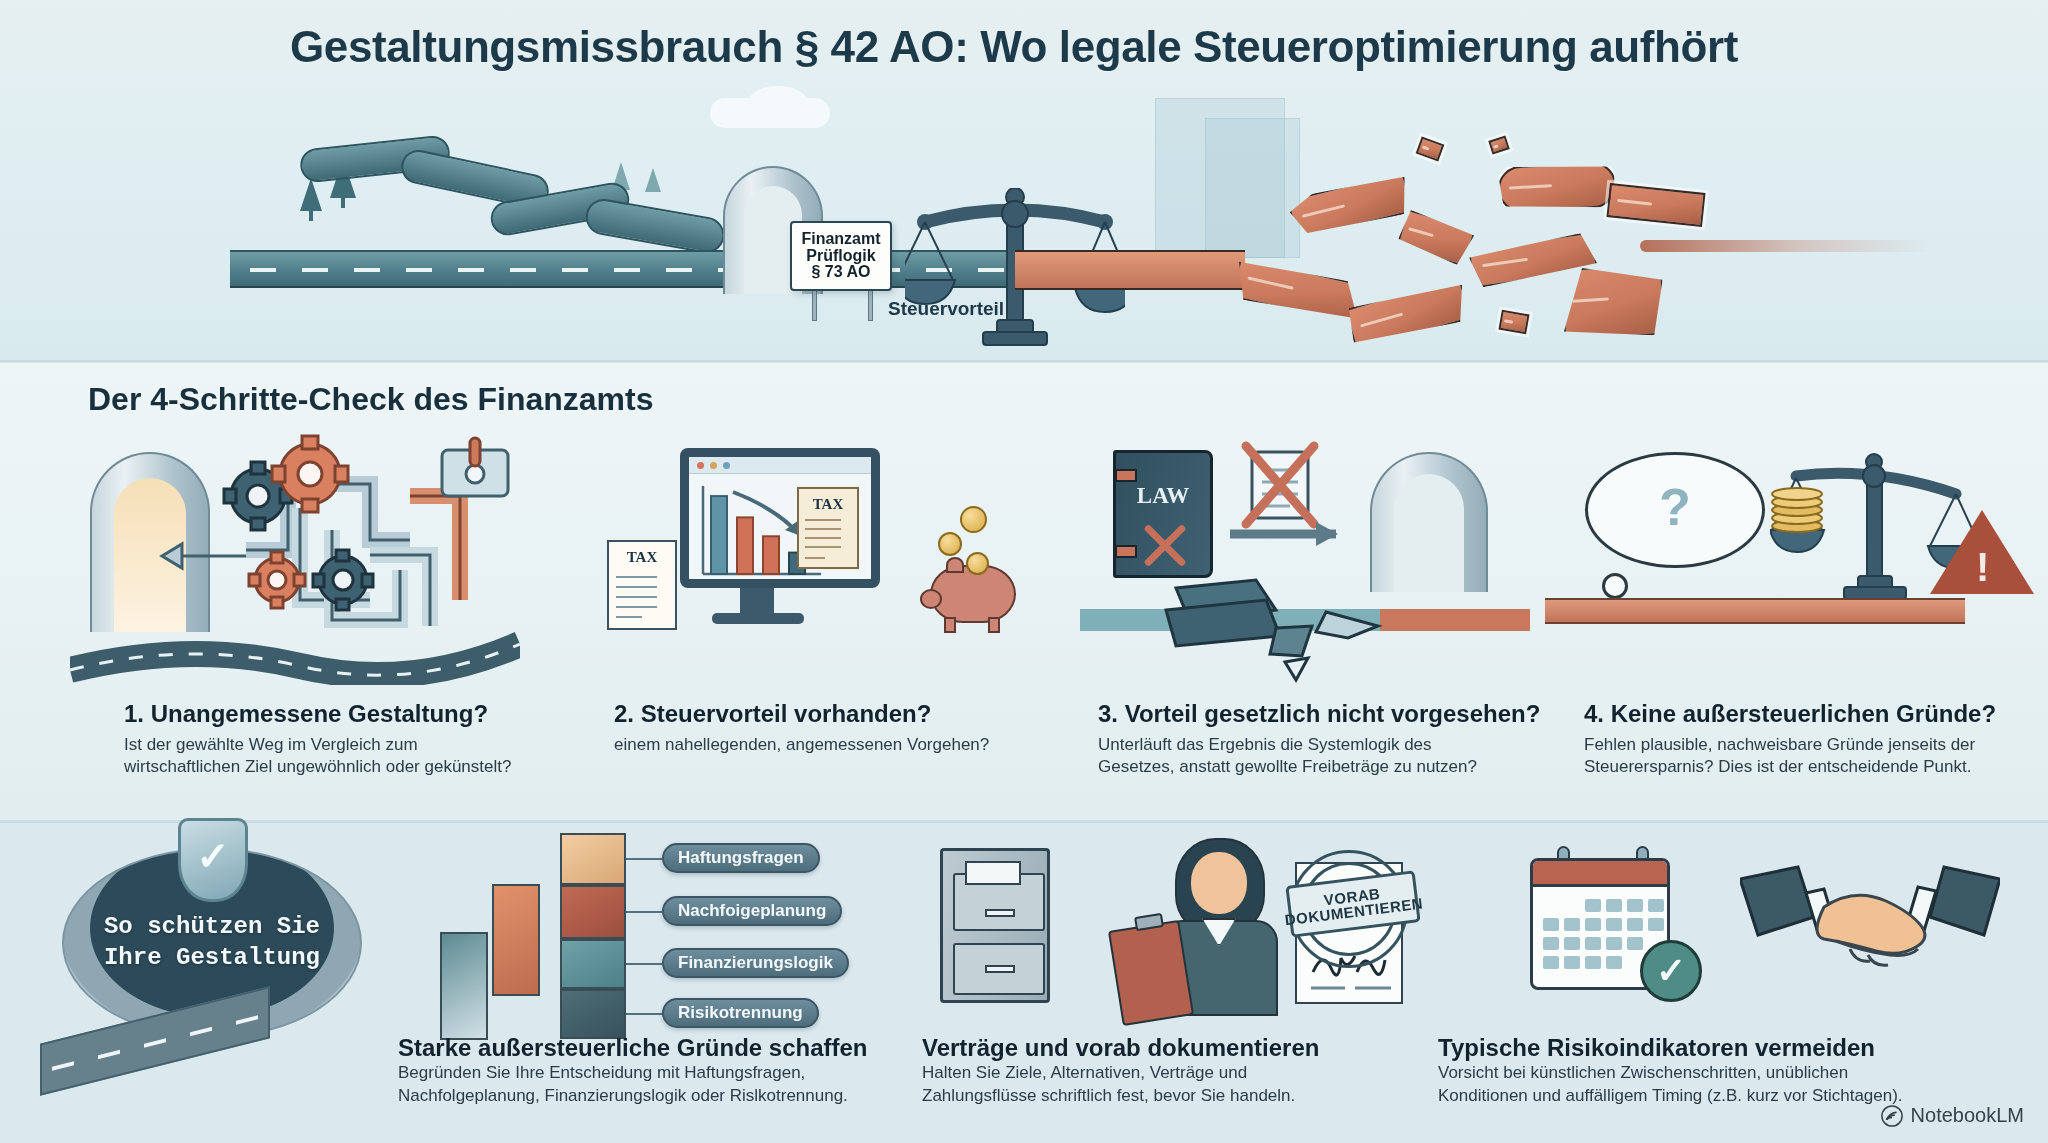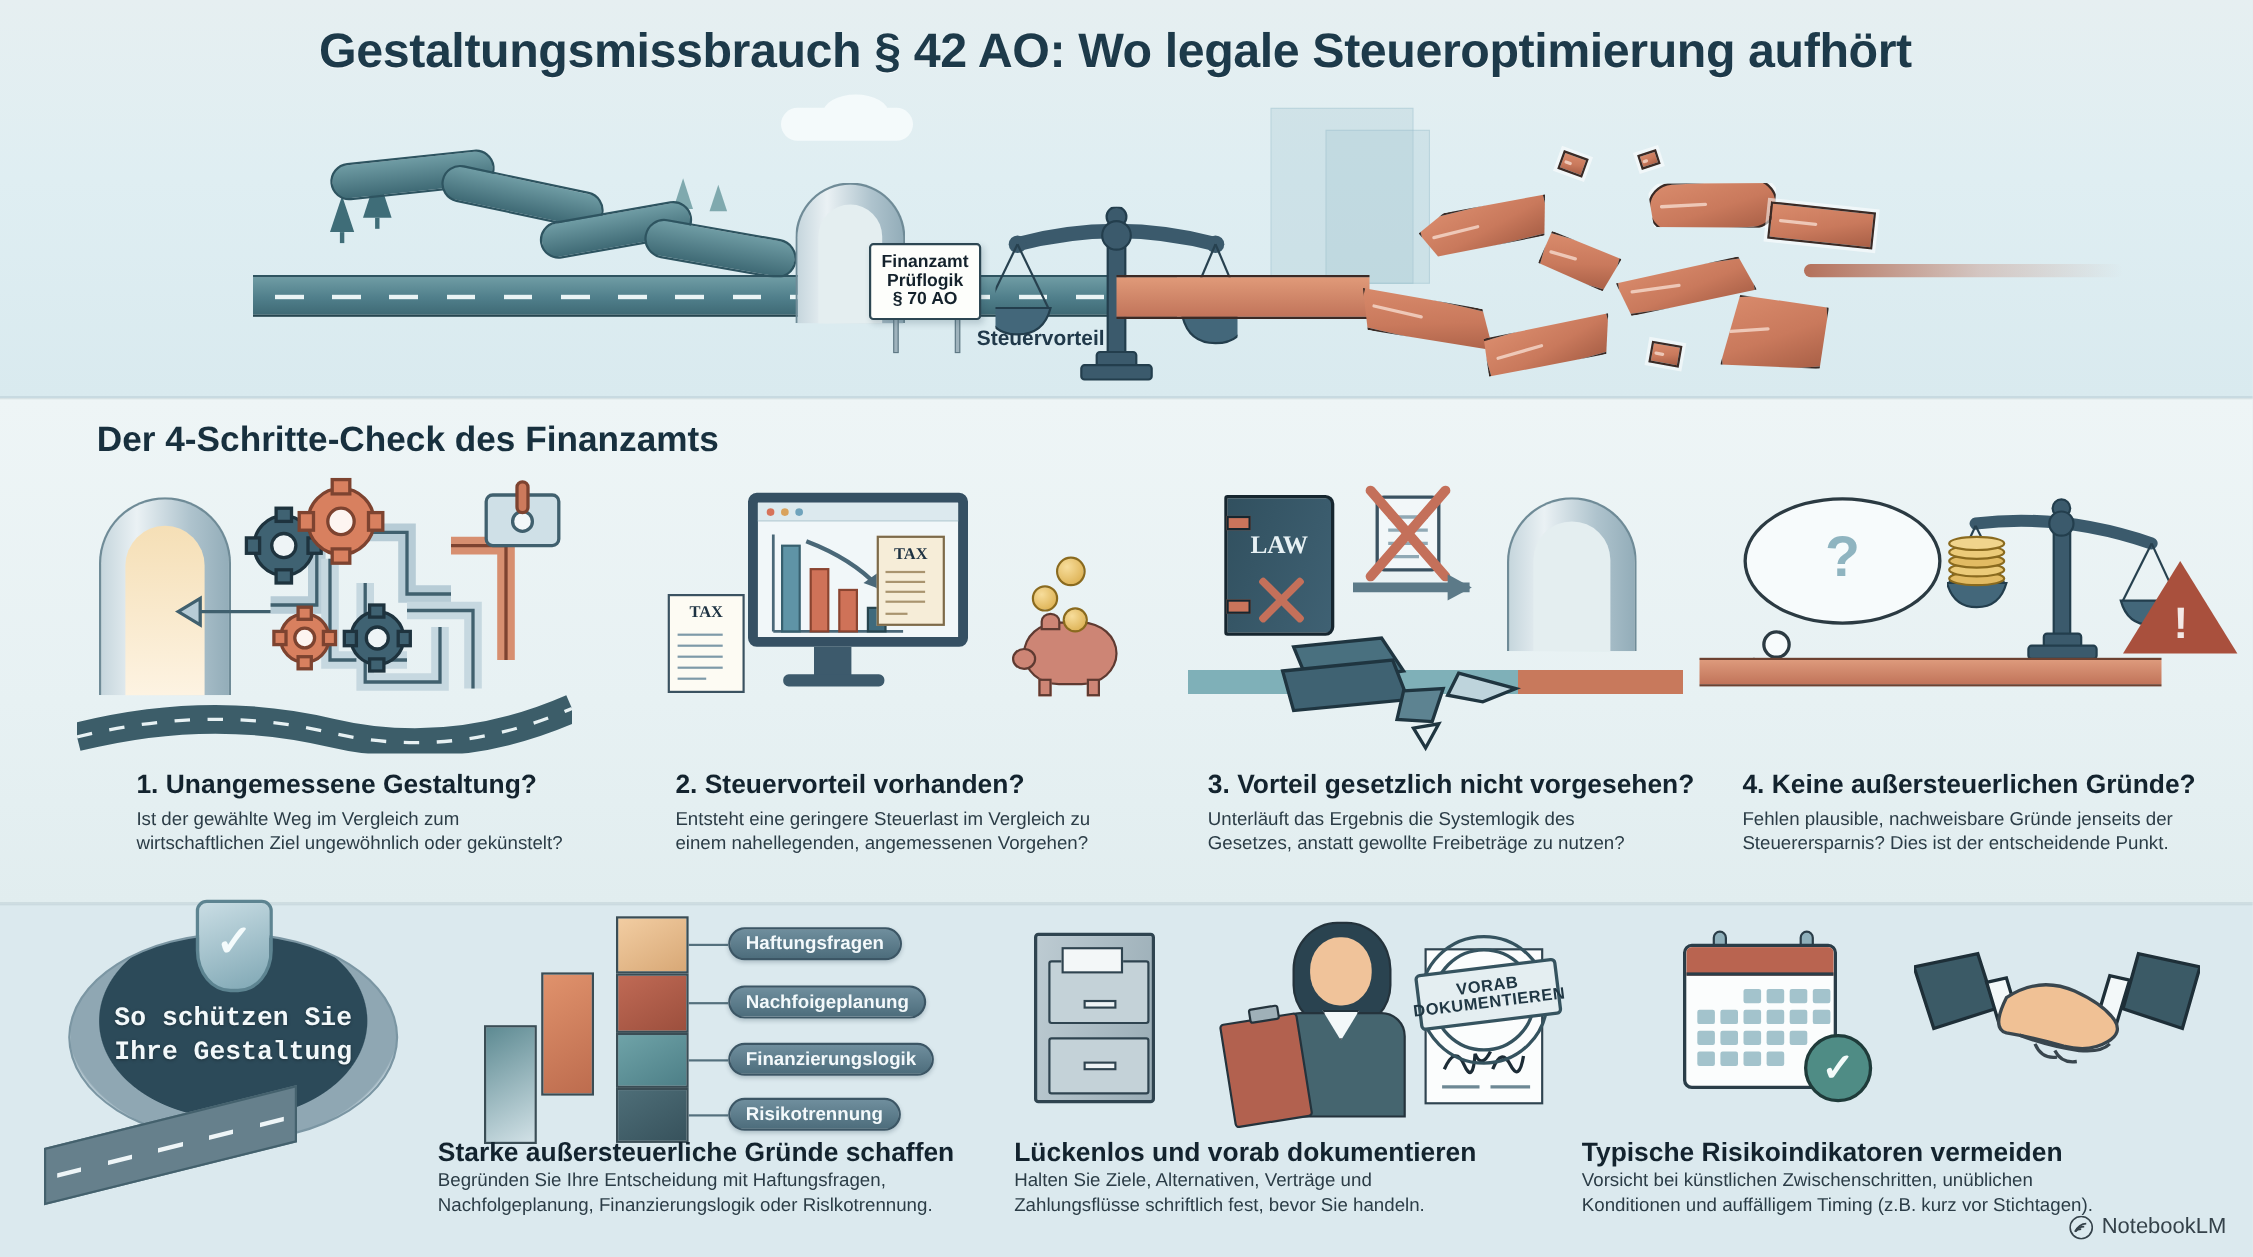--- a/index.html
+++ b/index.html
@@ -308,21 +308,21 @@
     <div id="road-green"></div>
 
     <div class="arch-plain" style="left:723px; top:66px; width:100px; height:128px;"></div>
     <div class="arch-hole" style="left:744px; top:86px; width:58px; height:108px;"></div>
 
     <div class="sign-post" style="left:812px;"></div>
     <div class="sign-post" style="left:868px;"></div>
     <div id="sign">
       <div>Finanzamt</div>
       <div>Prüflogik</div>
-      <div>§ 70 AO</div>
+      <div>§ 73 AO</div>
     </div>
 
     <div id="scale-hero">
       <svg viewBox="0 0 220 160" width="220" height="160">
         <circle cx="110" cy="9" r="9" fill="#3b5a6c" stroke="#233e4d" stroke-width="2"></circle>
         <rect x="102" y="18" width="16" height="118" fill="#3b5a6c" stroke="#233e4d" stroke-width="2"></rect>
         <path d="M20 34 Q110 10 200 34" stroke="#3b5a6c" stroke-width="13" fill="none" stroke-linecap="round"></path>
         <circle cx="110" cy="26" r="13" fill="#3b5a6c" stroke="#233e4d" stroke-width="2"></circle>
         <circle cx="20" cy="34" r="8" fill="#3b5a6c"></circle>
         <circle cx="200" cy="34" r="8" fill="#3b5a6c"></circle>
@@ -553,21 +553,20 @@
   <div id="warn-tri"></div>
   <div id="warn-ex">!</div>
 
   <div class="step-col" style="left:88px; width:470px;">
     <div class="step-title">1. Unangemessene Gestaltung?</div>
     <div class="step-desc">Ist der gewählte Weg im Vergleich zum</div>
     <div class="step-desc">wirtschaftlichen Ziel ungewöhnlich oder gekünstelt?</div>
   </div>
   <div class="step-col" style="left:578px; width:470px;">
     <div class="step-title">2. Steuervorteil vorhanden?</div>
-    <div class="step-desc">Entsteht eine geringere Steuerlast im Vergleich zu</div>
     <div class="step-desc">einem nahellegenden, angemessenen Vorgehen?</div>
   </div>
   <div class="step-col" style="left:1062px; width:470px;">
     <div class="step-title">3. Vorteil gesetzlich nicht vorgesehen?</div>
     <div class="step-desc">Unterläuft das Ergebnis die Systemlogik des</div>
     <div class="step-desc">Gesetzes, anstatt gewollte Freibeträge zu nutzen?</div>
   </div>
   <div class="step-col" style="left:1548px; width:480px;">
     <div class="step-title">4. Keine außersteuerlichen Gründe?</div>
     <div class="step-desc">Fehlen plausible, nachweisbare Gründe jenseits der</div>
@@ -672,21 +671,21 @@
       <path d="M128 100 q6 12 20 10" fill="none" stroke="#39464e" stroke-width="3"></path>
     </svg>
   </div>
 
   <div class="pcard" style="left:398px; width:510px;">
     <div class="pt">Starke außersteuerliche Gründe schaffen</div>
     <div class="pd">Begründen Sie Ihre Entscheidung mit Haftungsfragen,</div>
     <div class="pd">Nachfolgeplanung, Finanzierungslogik oder Rislkotrennung.</div>
   </div>
   <div class="pcard" style="left:922px; width:500px;">
-    <div class="pt">Lückenlos und vorab dokumentieren</div>
+    <div class="pt">Verträge und vorab dokumentieren</div>
     <div class="pd">Halten Sie Ziele, Alternativen, Verträge und</div>
     <div class="pd">Zahlungsflüsse schriftlich fest, bevor Sie handeln.</div>
   </div>
   <div class="pcard" style="left:1438px; width:560px;">
     <div class="pt">Typische Risikoindikatoren vermeiden</div>
     <div class="pd">Vorsicht bei künstlichen Zwischenschritten, unüblichen</div>
     <div class="pd">Konditionen und auffälligem Timing (z.B. kurz vor Stichtagen).</div>
   </div>
 
   <div id="watermark">

